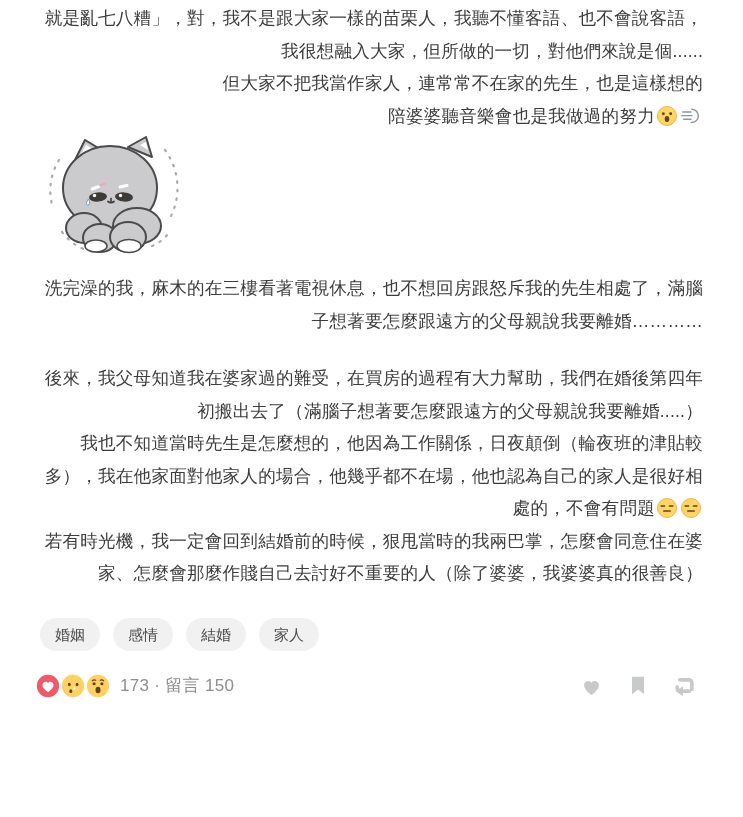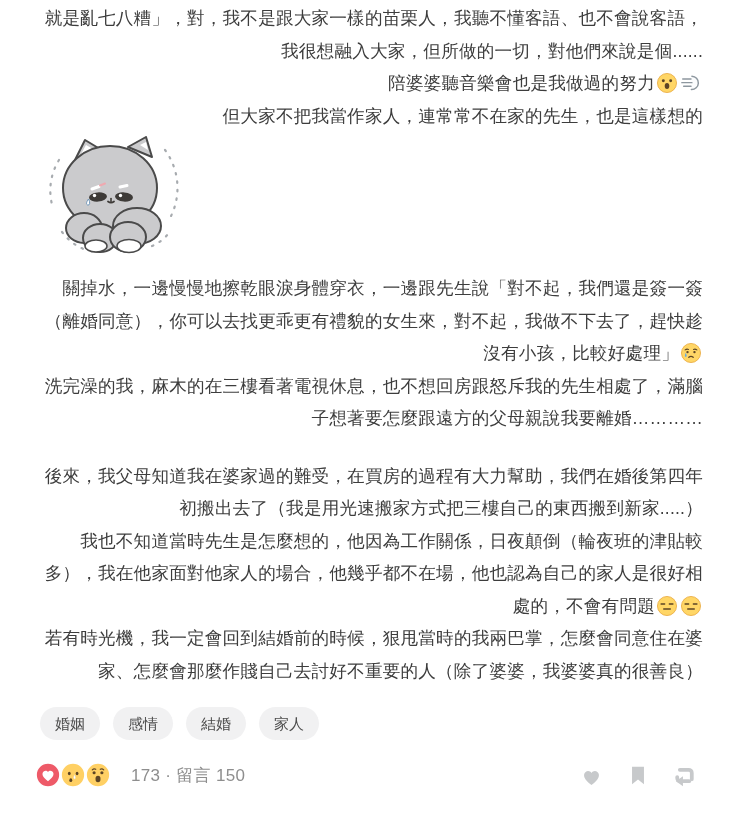--- a/index.html
+++ b/index.html
@@ -10,51 +10,51 @@
   }
   .post{padding:2px 40px 0 40px;}
   .para{
     font-size:17.6px;line-height:32.5px;letter-spacing:.2px;
     text-align:right;word-break:normal;
   }
   .gap{height:25px;}
   .ej{display:inline-block;width:22px;height:22px;vertical-align:-5px;margin:0 1px;}
   .ej svg{display:block;}
   .sticker{height:120px;margin:4px 0 16px -6px;}
-  .tags{display:flex;gap:13px;margin-top:20px;}
+  .tags{display:flex;gap:13px;margin-top:28px;}
   .tag{
     background:#f1f1f2;border-radius:18px;padding:7px 15px 6px;
     font-size:15px;line-height:20px;color:#4b4b4b;cursor:pointer;white-space:nowrap;
   }
   .footer{display:flex;align-items:center;margin-top:22px;}
   .stack{display:flex;margin-left:-5px;cursor:pointer;}
   .react{width:26px;height:26px;margin-right:-1px;}
   .react svg{display:block;}
-  .count{font-size:17px;color:#8e8e8e;margin-left:21px;letter-spacing:.3px;}
+  .count{font-size:17px;color:#8e8e8e;margin-left:10px;letter-spacing:.3px;}
   .actions{margin-left:auto;display:flex;align-items:center;gap:23px;padding-right:6px;}
   .actions button{background:none;border:0;padding:0;margin:0;cursor:pointer;line-height:0;}
 </style>
 </head>
 <body>
 
 <div class="post">
   <div id="post-body">
       <div class="para">就是亂七八糟」，對，我不是跟大家一樣的苗栗人，我聽不懂客語、也不會說客語，我很想融入大家，但所做的一切，對他們來說是個......</div>
+      <div class="para">但大家不把我當作家人，連常常不在家的先生，也是這樣想的</div>
       <div class="para">陪婆婆聽音樂會也是我做過的努力<span class="ej"><svg viewBox="0 0 24 24" width="22" height="22">
             <circle cx="12" cy="12" r="10.4" fill="#FFD666" stroke="#E9A93D" stroke-width=".9"></circle>
             <circle cx="8" cy="9.5" r="1.6" fill="#5C4425"></circle>
             <circle cx="16" cy="9.5" r="1.6" fill="#5C4425"></circle>
             <ellipse cx="12" cy="15.3" rx="2.5" ry="3.3" fill="#5C4425"></ellipse>
           </svg></span><span class="ej"><svg viewBox="0 0 24 24" width="22" height="22" fill="none" stroke="#8D979F" stroke-width="1.6" stroke-linecap="round">
             <path d="M13 4.6 a7.3 7.3 0 1 1 -.6 14.6" fill="#FBFCFD"></path>
             <path d="M12 7.6 h-9"></path>
             <path d="M13 11.6 h-11"></path>
             <path d="M12 15.6 h-8"></path>
           </svg></span></div>
-      <div class="para">但大家不把我當作家人，連常常不在家的先生，也是這樣想的</div>
       <div class="sticker">
   <svg width="190" height="118" viewBox="0 0 190 118">
 
     <g stroke="#a7abaf" stroke-width="2.2" stroke-linecap="round" stroke-dasharray="1.5 7" fill="none">
       <path d="M25 24 A58 58 0 0 0 19 72"></path>
       <path d="M131 14 A64 64 0 0 1 136 82"></path>
       <path d="M28 96 A52 52 0 0 0 55 115"></path>
       <path d="M118 110 A42 42 0 0 0 137 94"></path>
     </g>
 
@@ -77,32 +77,23 @@
     <path d="M66 49.5 l5 -2" stroke="#efa9b0" stroke-width="2" stroke-linecap="round"></path>
     <ellipse cx="64" cy="61" rx="9" ry="4.6" fill="#3e3b38" transform="rotate(-4 64 61)"></ellipse>
     <ellipse cx="90" cy="61" rx="9" ry="4.6" fill="#3e3b38" transform="rotate(4 90 61)"></ellipse>
     <circle cx="60.5" cy="59.5" r="1.7" fill="#ffffff"></circle>
     <circle cx="86.5" cy="59.5" r="1.7" fill="#ffffff"></circle>
     <path d="M54.5 63 c-2.5 3.5 -2.5 5.5 -.5 6.2 c2 -.3 2.3 -2.7 .5 -6.2 z" fill="#ffffff" stroke="#6f95b8" stroke-width="1"></path>
     <path d="M74 65.5 q3 2.2 6 0" stroke="#3e3b38" stroke-width="1.8" fill="none" stroke-linecap="round"></path>
     <line x1="77" y1="62.5" x2="77" y2="65.5" stroke="#3e3b38" stroke-width="1.6" stroke-linecap="round"></line>
   </svg>
 </div>
-      <div class="para">關掉水，一邊慢慢地擦乾眼淚身體穿衣，一邊跟先生說「對不起，我們還是簽一簽（離婚同意），你可以去找更乖更有禮貌的女生來，對不起，我做不下去了，趕快趁沒有小孩，比較好處理」<span class="ej"><svg viewBox="0 0 24 24" width="22" height="22">
-            <circle cx="12" cy="12" r="10.4" fill="#FFD666" stroke="#E9A93D" stroke-width=".9"></circle>
-            <path d="M5.6 8.6 q1.8 -1.3 3.6 -.5" stroke="#5C4425" stroke-width="1.2" fill="none" stroke-linecap="round"></path>
-            <path d="M14.8 8.1 q1.8 -.8 3.6 .5" stroke="#5C4425" stroke-width="1.2" fill="none" stroke-linecap="round"></path>
-            <circle cx="8.2" cy="11" r="1.3" fill="#5C4425"></circle>
-            <circle cx="15.8" cy="11" r="1.3" fill="#5C4425"></circle>
-            <path d="M6.3 11.6 C5 14.5 5 15.7 6.3 16.3 C7.6 15.7 7.6 14.5 6.3 11.6 z" fill="#5FA9E6"></path>
-            <path d="M9.6 16.6 q2.4 -2 4.8 0" stroke="#5C4425" stroke-width="1.4" fill="none" stroke-linecap="round"></path>
-          </svg></span></div>
       <div class="para">洗完澡的我，麻木的在三樓看著電視休息，也不想回房跟怒斥我的先生相處了，滿腦子想著要怎麼跟遠方的父母親說我要離婚…………</div>
       <div class="gap"></div>
-      <div class="para">後來，我父母知道我在婆家過的難受，在買房的過程有大力幫助，我們在婚後第四年初搬出去了（我是用光速搬家方式把三樓自己的東西搬到新家.....）</div>
+      <div class="para">後來，我父母知道我在婆家過的難受，在買房的過程有大力幫助，我們在婚後第四年初搬出去了（滿腦子想著要怎麼跟遠方的父母親說我要離婚.....）</div>
       <div class="para">我也不知道當時先生是怎麼想的，他因為工作關係，日夜顛倒（輪夜班的津貼較多），我在他家面對他家人的場合，他幾乎都不在場，他也認為自己的家人是很好相處的，不會有問題<span class="ej"><svg viewBox="0 0 24 24" width="22" height="22">
             <circle cx="12" cy="12" r="10.4" fill="#FFD666" stroke="#E9A93D" stroke-width=".9"></circle>
             <path d="M5.6 9.8 h3.8" stroke="#5C4425" stroke-width="1.7" stroke-linecap="round"></path>
             <path d="M14.6 9.8 h3.8" stroke="#5C4425" stroke-width="1.7" stroke-linecap="round"></path>
             <path d="M8.5 15.2 h7" stroke="#5C4425" stroke-width="1.7" stroke-linecap="round"></path>
           </svg></span><span class="ej"><svg viewBox="0 0 24 24" width="22" height="22">
             <circle cx="12" cy="12" r="10.4" fill="#FFD666" stroke="#E9A93D" stroke-width=".9"></circle>
             <path d="M5.6 9.8 h3.8" stroke="#5C4425" stroke-width="1.7" stroke-linecap="round"></path>
             <path d="M14.6 9.8 h3.8" stroke="#5C4425" stroke-width="1.7" stroke-linecap="round"></path>
             <path d="M8.5 15.2 h7" stroke="#5C4425" stroke-width="1.7" stroke-linecap="round"></path>

